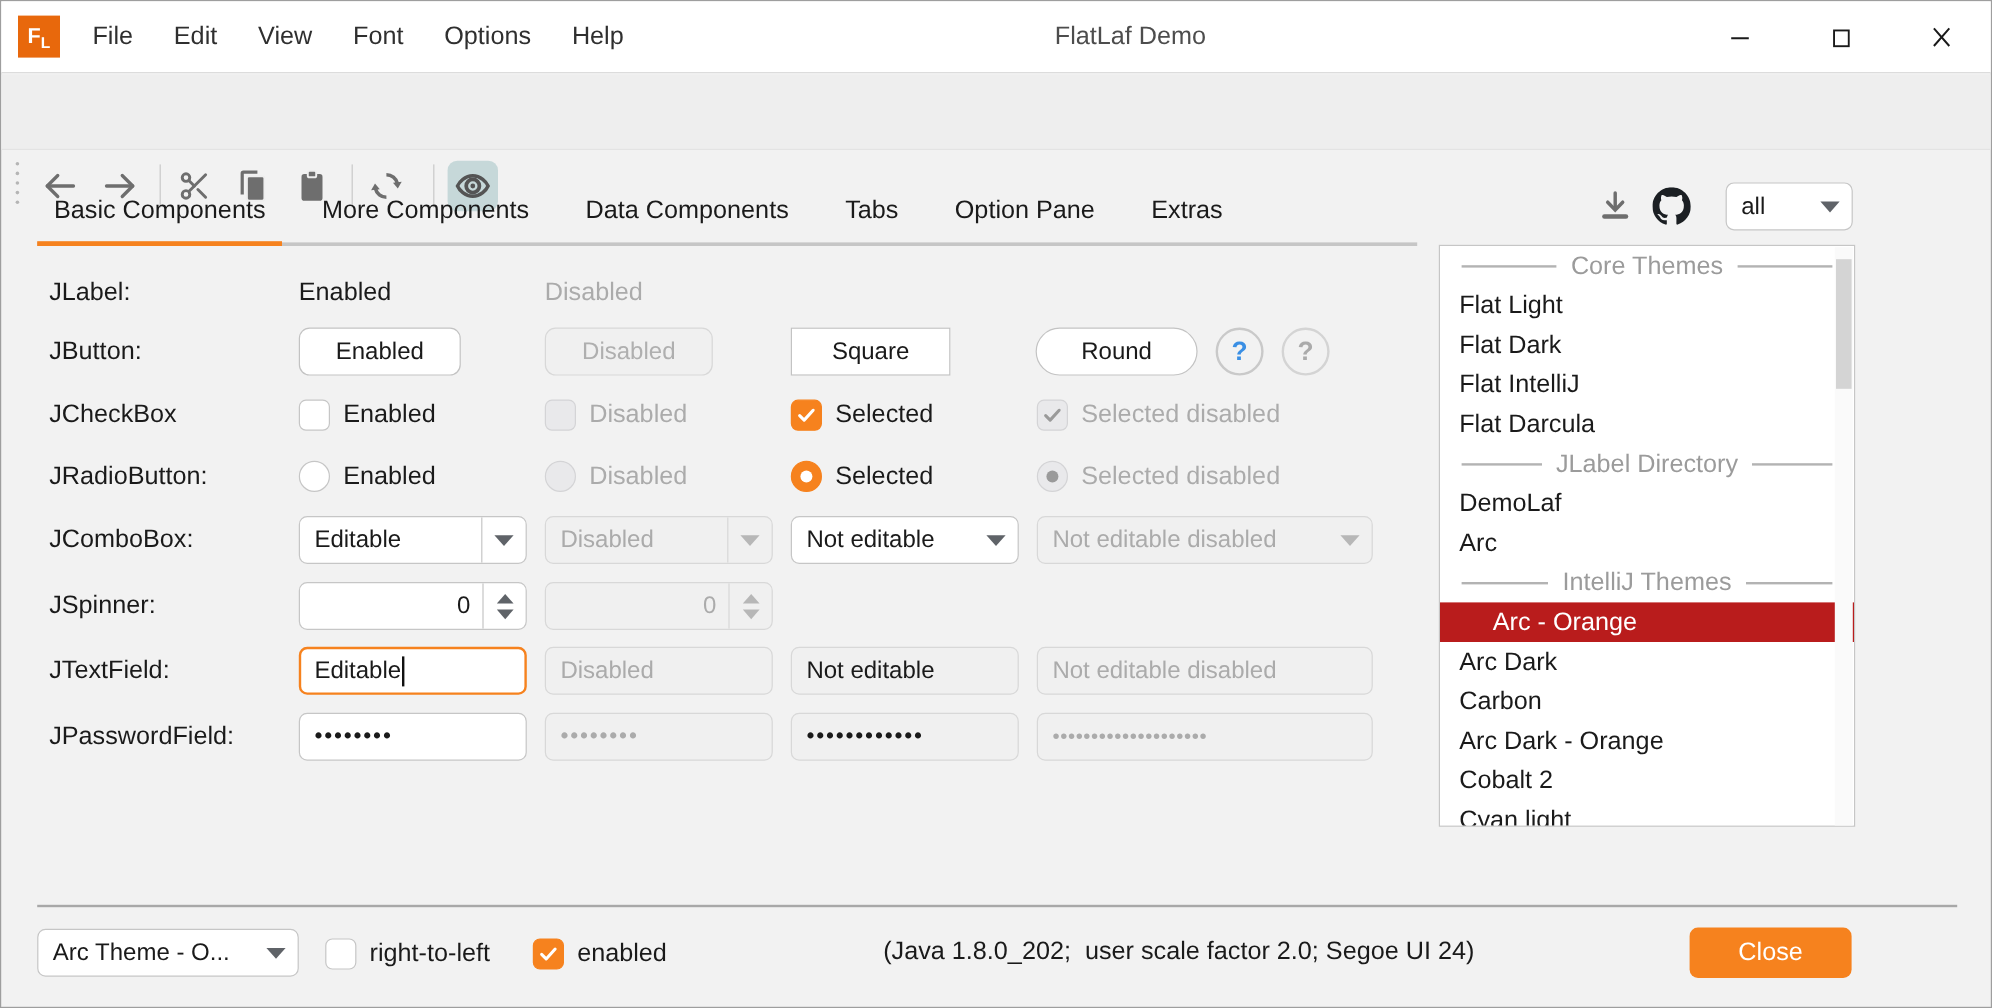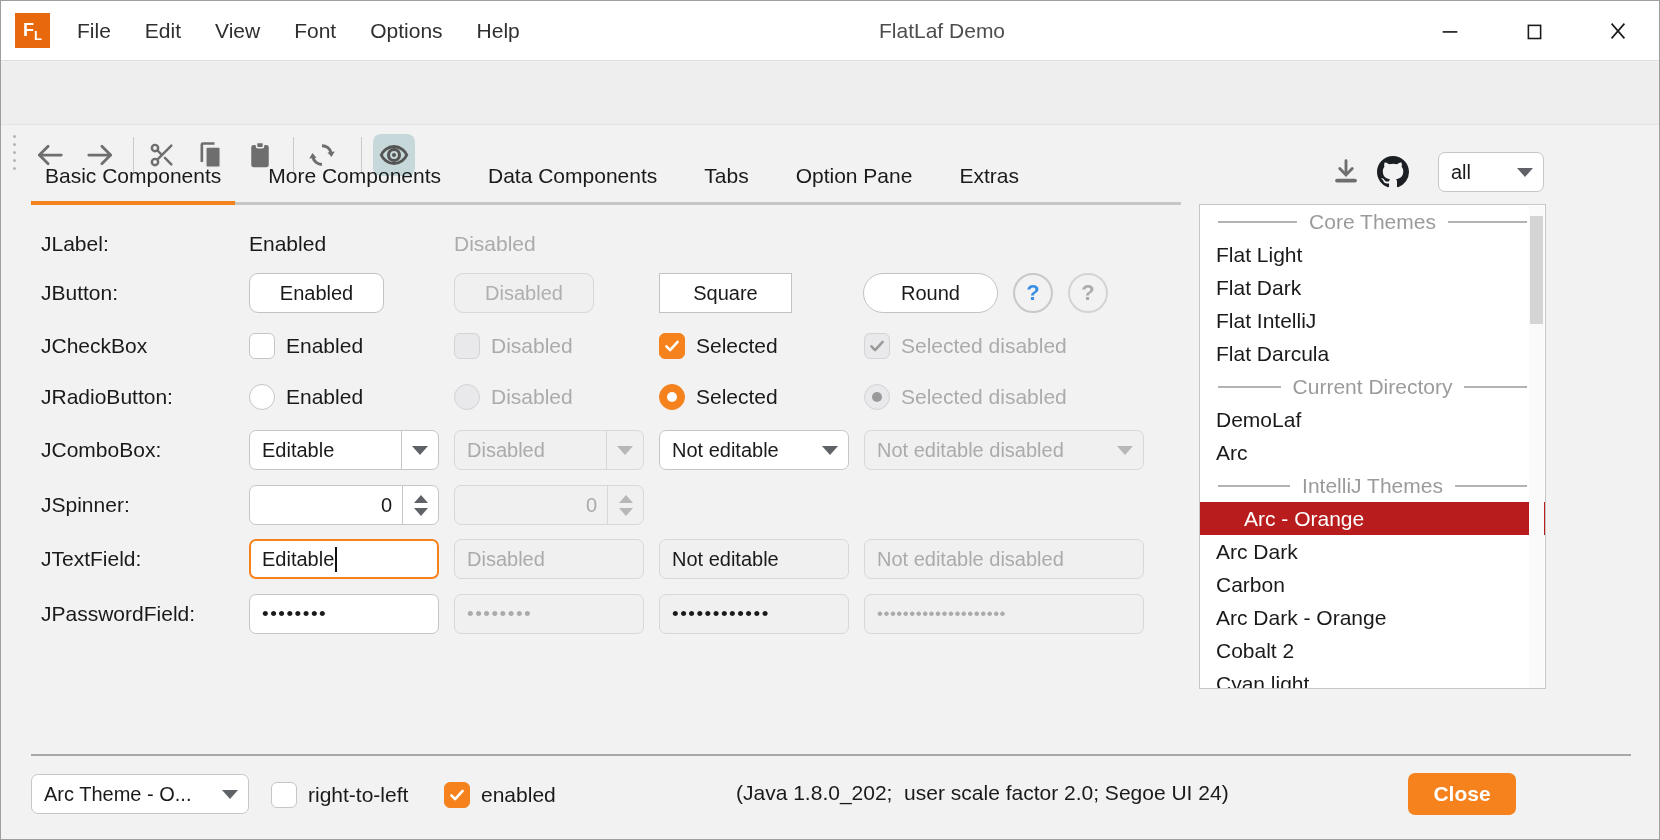--- a/index.html
+++ b/index.html
@@ -93,22 +93,22 @@
   .catline{flex:1;height:2px;background:#B3B3B3;}
   .tl-row.item{cursor:default;}
   .tl-row.item.selected{background:#b91c1c;color:#FFFFFF;padding-left:44px;}
   .tl-scroll{position:absolute;right:1px;top:1px;width:15px;height:483px;background:#FAFAFA;}
   .tl-thumb{position:absolute;left:1px;top:10px;width:13px;height:108px;background:#D4D4D4;}
 
   
   .statussep{position:absolute;left:30px;top:753px;width:1600px;height:2px;background:#A8A8A8;}
   .status-combo{position:absolute;left:30px;top:773px;width:218px;height:40px;}
   .status-info{position:absolute;left:735px;top:780px;font-size:21px;color:#1A1A1A;white-space:pre;}
-  .close-btn{position:absolute;left:1407px;top:772px;width:108px;height:42px;background:#F6821E;border-radius:7px;
-     color:#fff;font-size:21px;font-weight:bold;display:flex;align-items:center;justify-content:center;}
+  .close-btn{position:absolute;left:1407px;top:772px;width:135px;height:42px;background:#F6821E;border-radius:7px;
+     color:#fff;font-size:21px;font-weight:normal;display:flex;align-items:center;justify-content:center;}
   svg{display:block;}
 </style>
 </head>
 <body>
 
 <div id="window">
 
   <div class="titlebar">
     <div class="logo">
         <b>F</b>
@@ -363,21 +363,21 @@
         <span class="catline"></span>
         <span>Core Themes</span>
         <span class="catline"></span>
       </div>
     <div class="tl-row item">Flat Light</div>
     <div class="tl-row item">Flat Dark</div>
     <div class="tl-row item">Flat IntelliJ</div>
     <div class="tl-row item">Flat Darcula</div>
     <div class="tl-row cat">
         <span class="catline"></span>
-        <span>Current Directory</span>
+        <span>JLabel Directory</span>
         <span class="catline"></span>
       </div>
     <div class="tl-row item">DemoLaf</div>
     <div class="tl-row item">Arc</div>
     <div class="tl-row cat">
         <span class="catline"></span>
         <span>IntelliJ Themes</span>
         <span class="catline"></span>
       </div>
     <div class="tl-row item selected">Arc - Orange</div>

